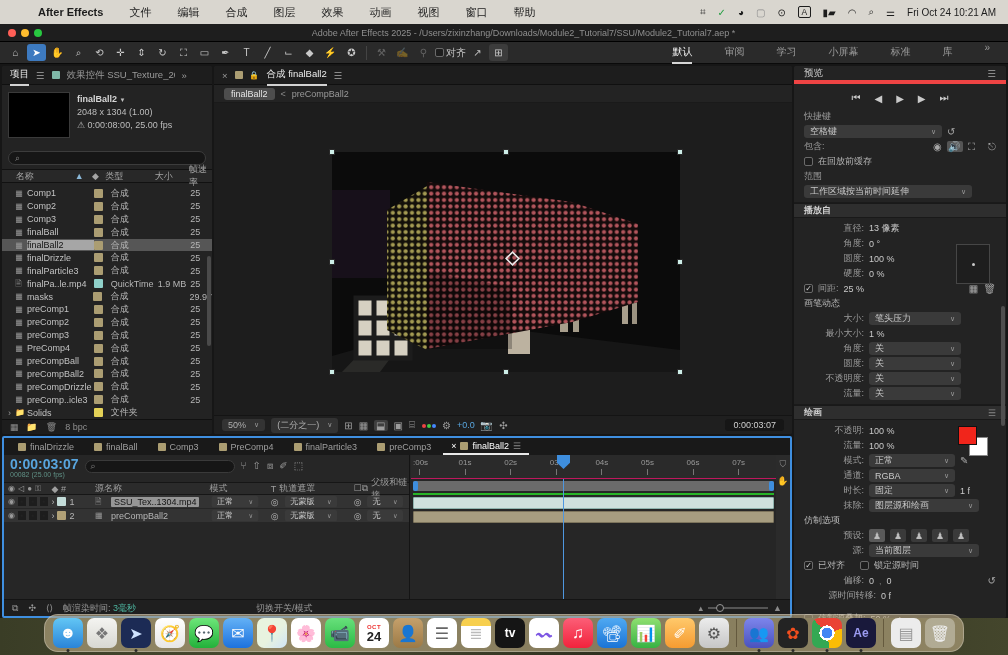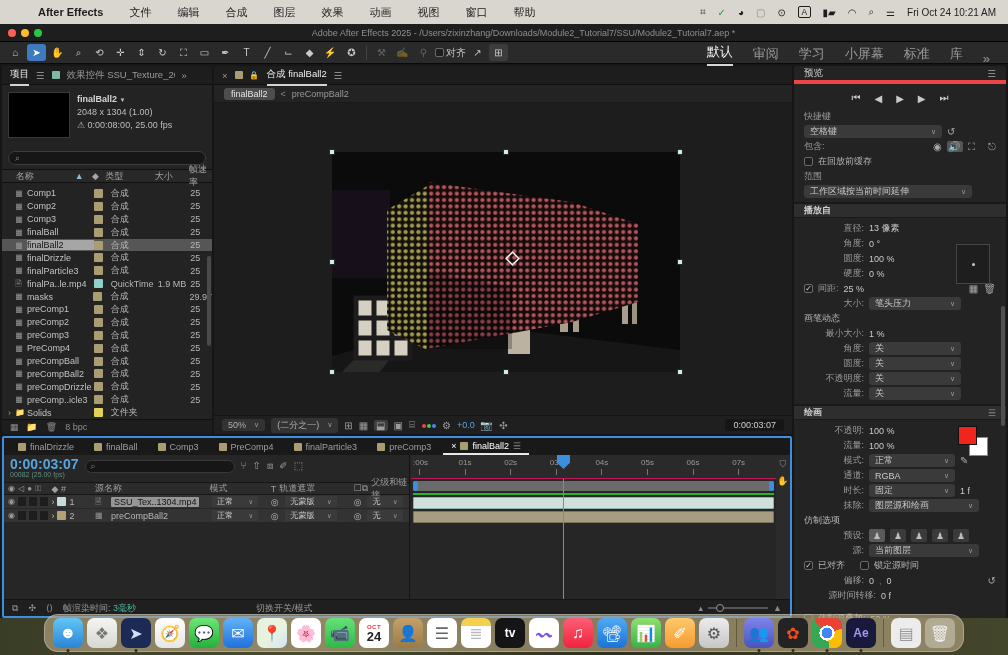--- a/index.html
+++ b/index.html
@@ -14,21 +14,21 @@
 
 #titlebar{position:absolute;top:24px;left:0;right:0;height:17px;background:#1e1e1e;display:flex;align-items:center;padding:0 8px;color:#8f8f8f;font-size:9px;z-index:30}
 .tl{width:8px;height:8px;border-radius:50%;margin-right:5px}
 #titletext{flex:1;text-align:center;white-space:nowrap;overflow:hidden}
 
 #toolbar{position:absolute;top:41px;left:0;right:0;height:23px;background:#2a2a2a;border-top:1px solid #000;border-bottom:1px solid #0a0a0a;display:flex;align-items:center;padding:0 6px;gap:2px}
 .tool{width:19px;height:17px;display:flex;align-items:center;justify-content:center;color:#c9c9c9;font-size:10px;border-radius:3px}
 .tool.act{background:#3d7ac0;color:#fff}
 .tsep{width:1px;height:14px;background:#444;margin:0 3px}
 .dim{opacity:.35}
-#ws{margin-left:auto;display:flex;gap:20px;color:#9a9a9a;font-size:13px;align-items:flex-end;padding-right:12px}
+#ws{margin-left:auto;display:flex;gap:32px;color:#9a9a9a;font-size:10px;align-items:flex-start;padding-right:12px}
 .ws{padding:3px 0;cursor:default}
 .ws.wact{color:#f0f0f0;border-bottom:2px solid #d6d6d6}
 
 .panel{position:absolute;background:#232323;border-radius:2px;overflow:hidden}
 #project{left:2px;top:66px;width:210px;height:368px}
 #comp{left:214px;top:66px;width:578px;height:368px}
 #right{left:794px;top:66px;width:212px;height:552px}
 #timeline{left:2px;top:436px;width:790px;height:182px;border:2px solid #3f8fe0;background:#262626}
 .ptabs{height:19px;display:flex;align-items:center;background:#1d1d1d;border-bottom:1px solid #101010;padding:0 8px;gap:7px;font-size:9.5px;color:#9a9a9a;white-space:nowrap}
 .tabact{color:#ececec;border-bottom:2px solid #d2d2d2;padding:3px 0}
@@ -553,28 +553,28 @@
         </div>
       <div class="rrow">
           <span class="ckb">✓</span>
           <span style="color:#9a9a9a">间距:</span>
           <span class="rval">25 %</span>
           <span style="flex:1"></span>
           <span class="icbtn">▦</span>
           <span class="icbtn">🗑</span>
         </div>
       <div class="rrow">
+          <span style="color:#b8b8b8">画笔动态</span>
+        </div>
+      <div class="rrow">
           <span class="rlbl">大小:</span>
           <span class="drop" style="width:92px">
             <span>笔头压力</span>
             <span class="cv">∨</span>
           </span>
-        </div>
-      <div class="rrow">
-          <span style="color:#b8b8b8">画笔动态</span>
         </div>
       <div class="rrow">
           <span class="rlbl">最小大小:</span>
           <span class="rval">1 %</span>
         </div>
       <div class="rrow">
           <span class="rlbl">角度:</span>
           <span class="drop" style="width:92px">
             <span>关</span>
             <span class="cv">∨</span>

